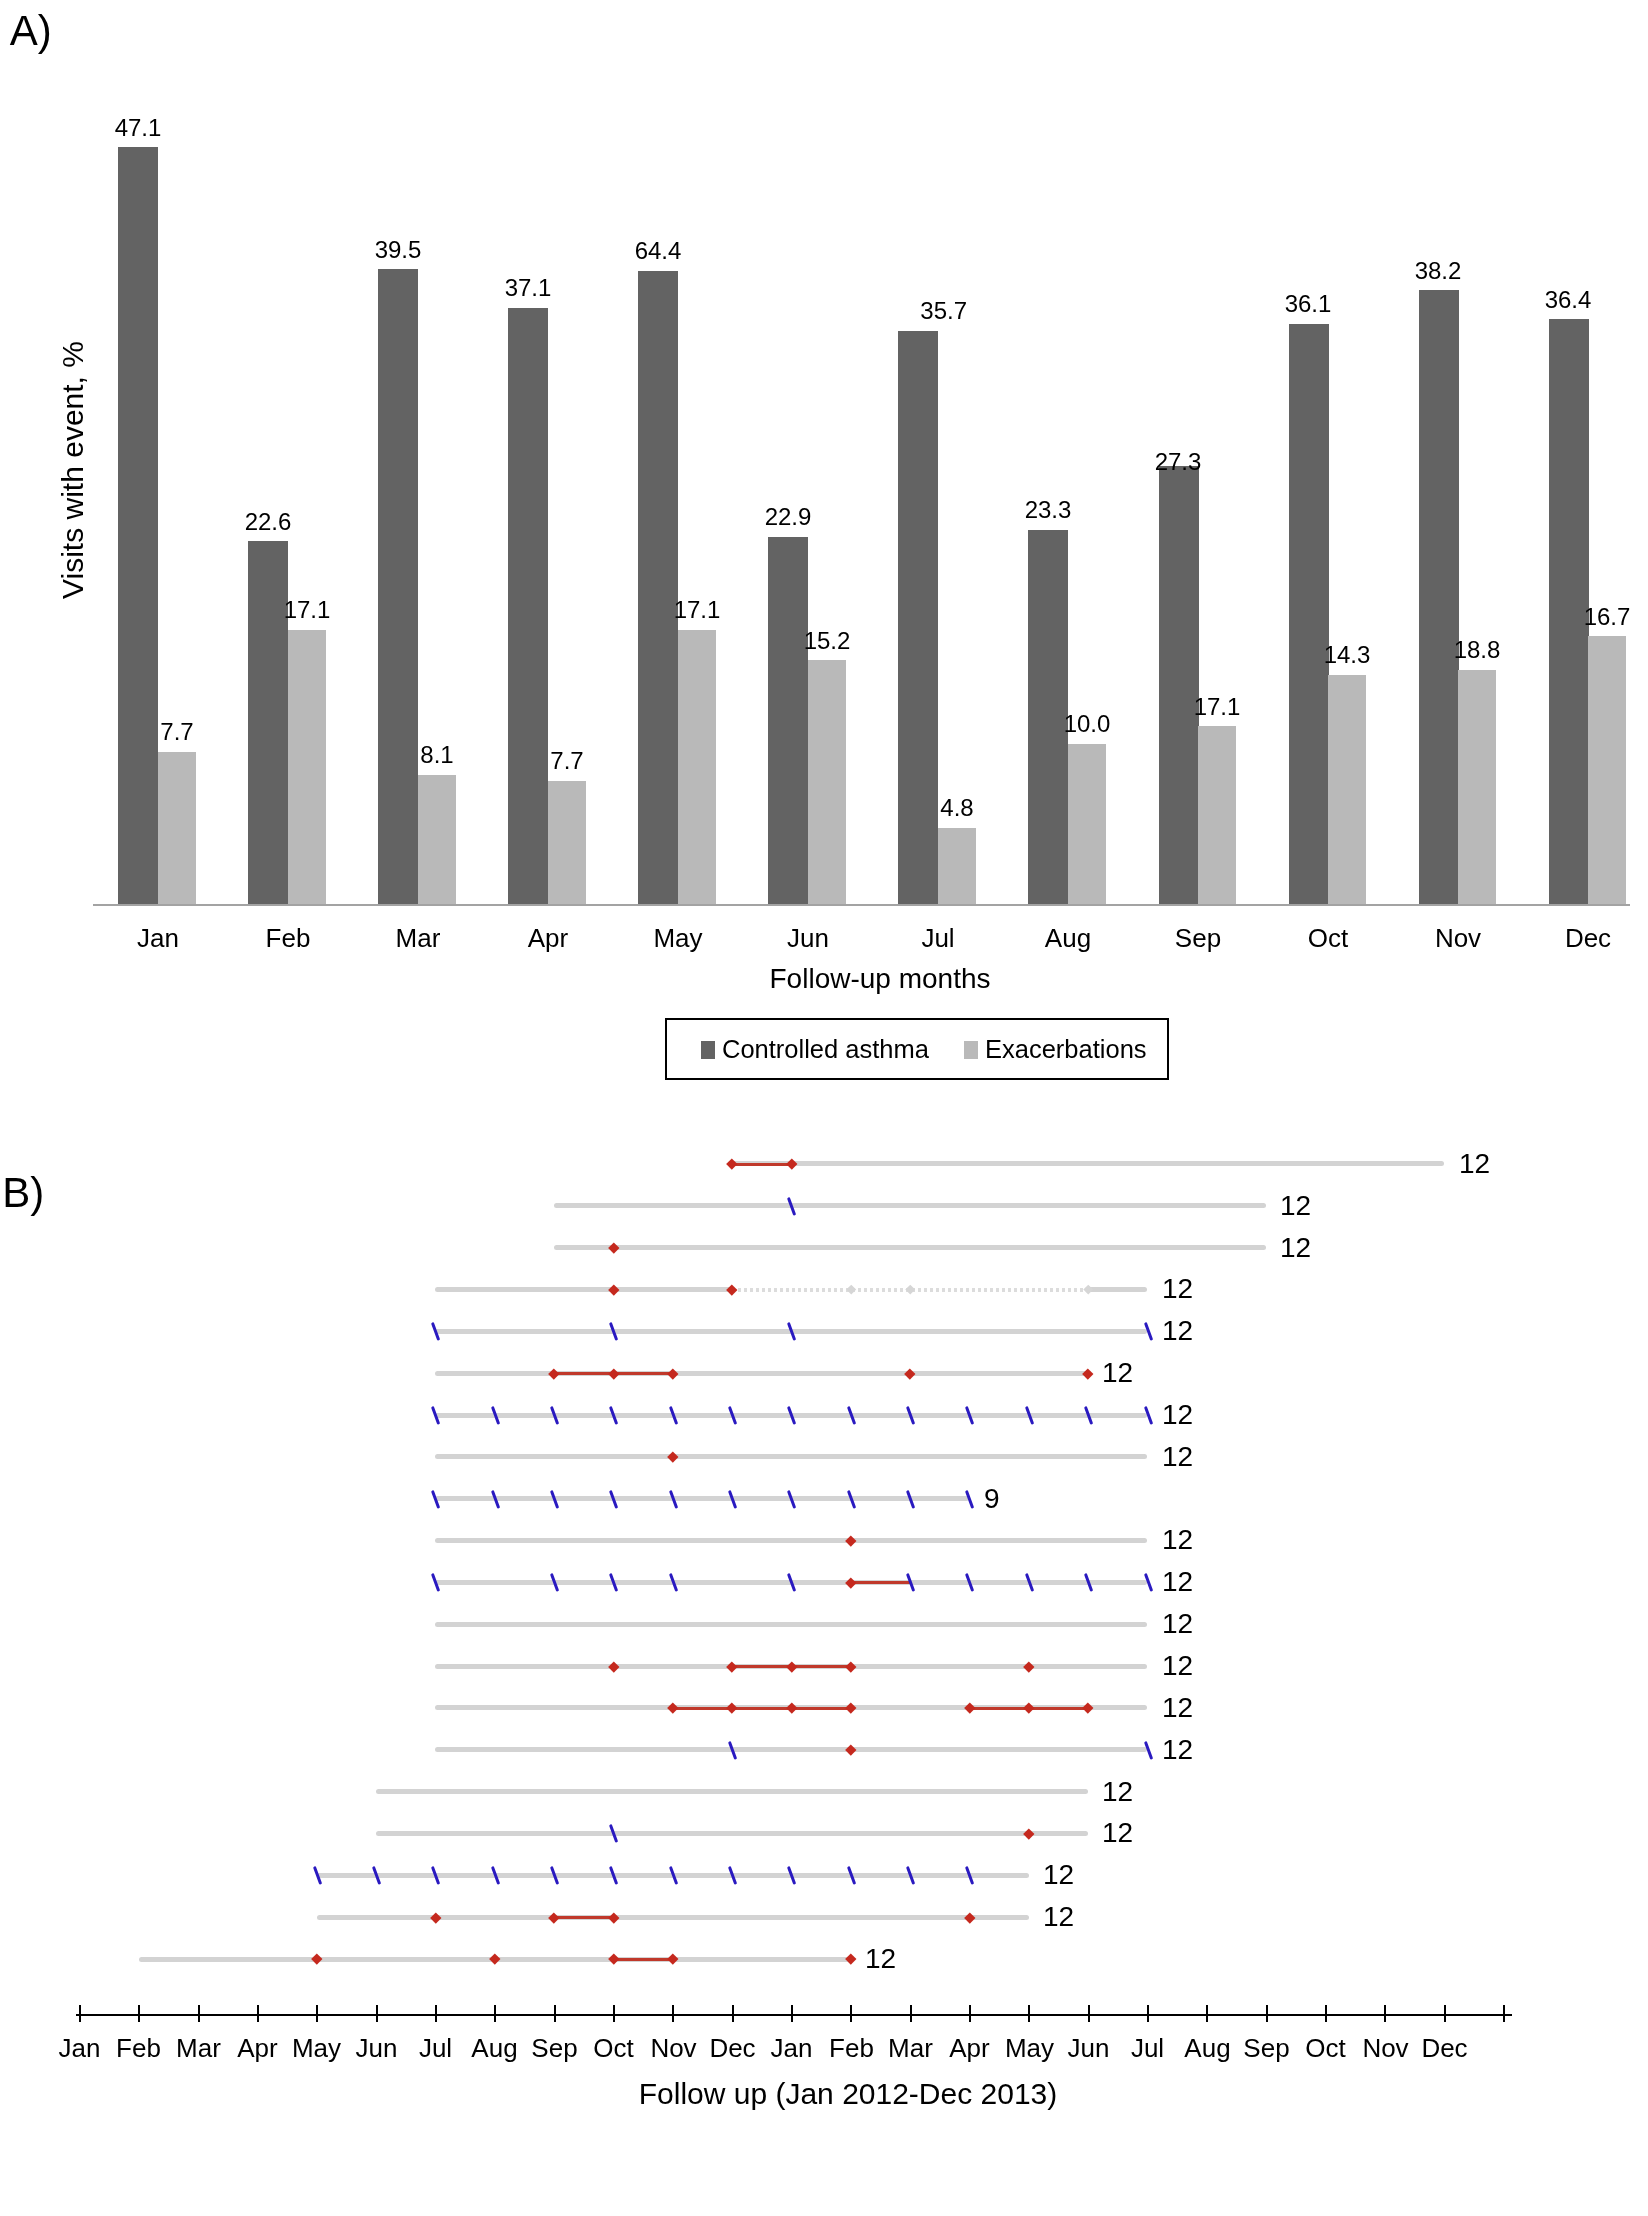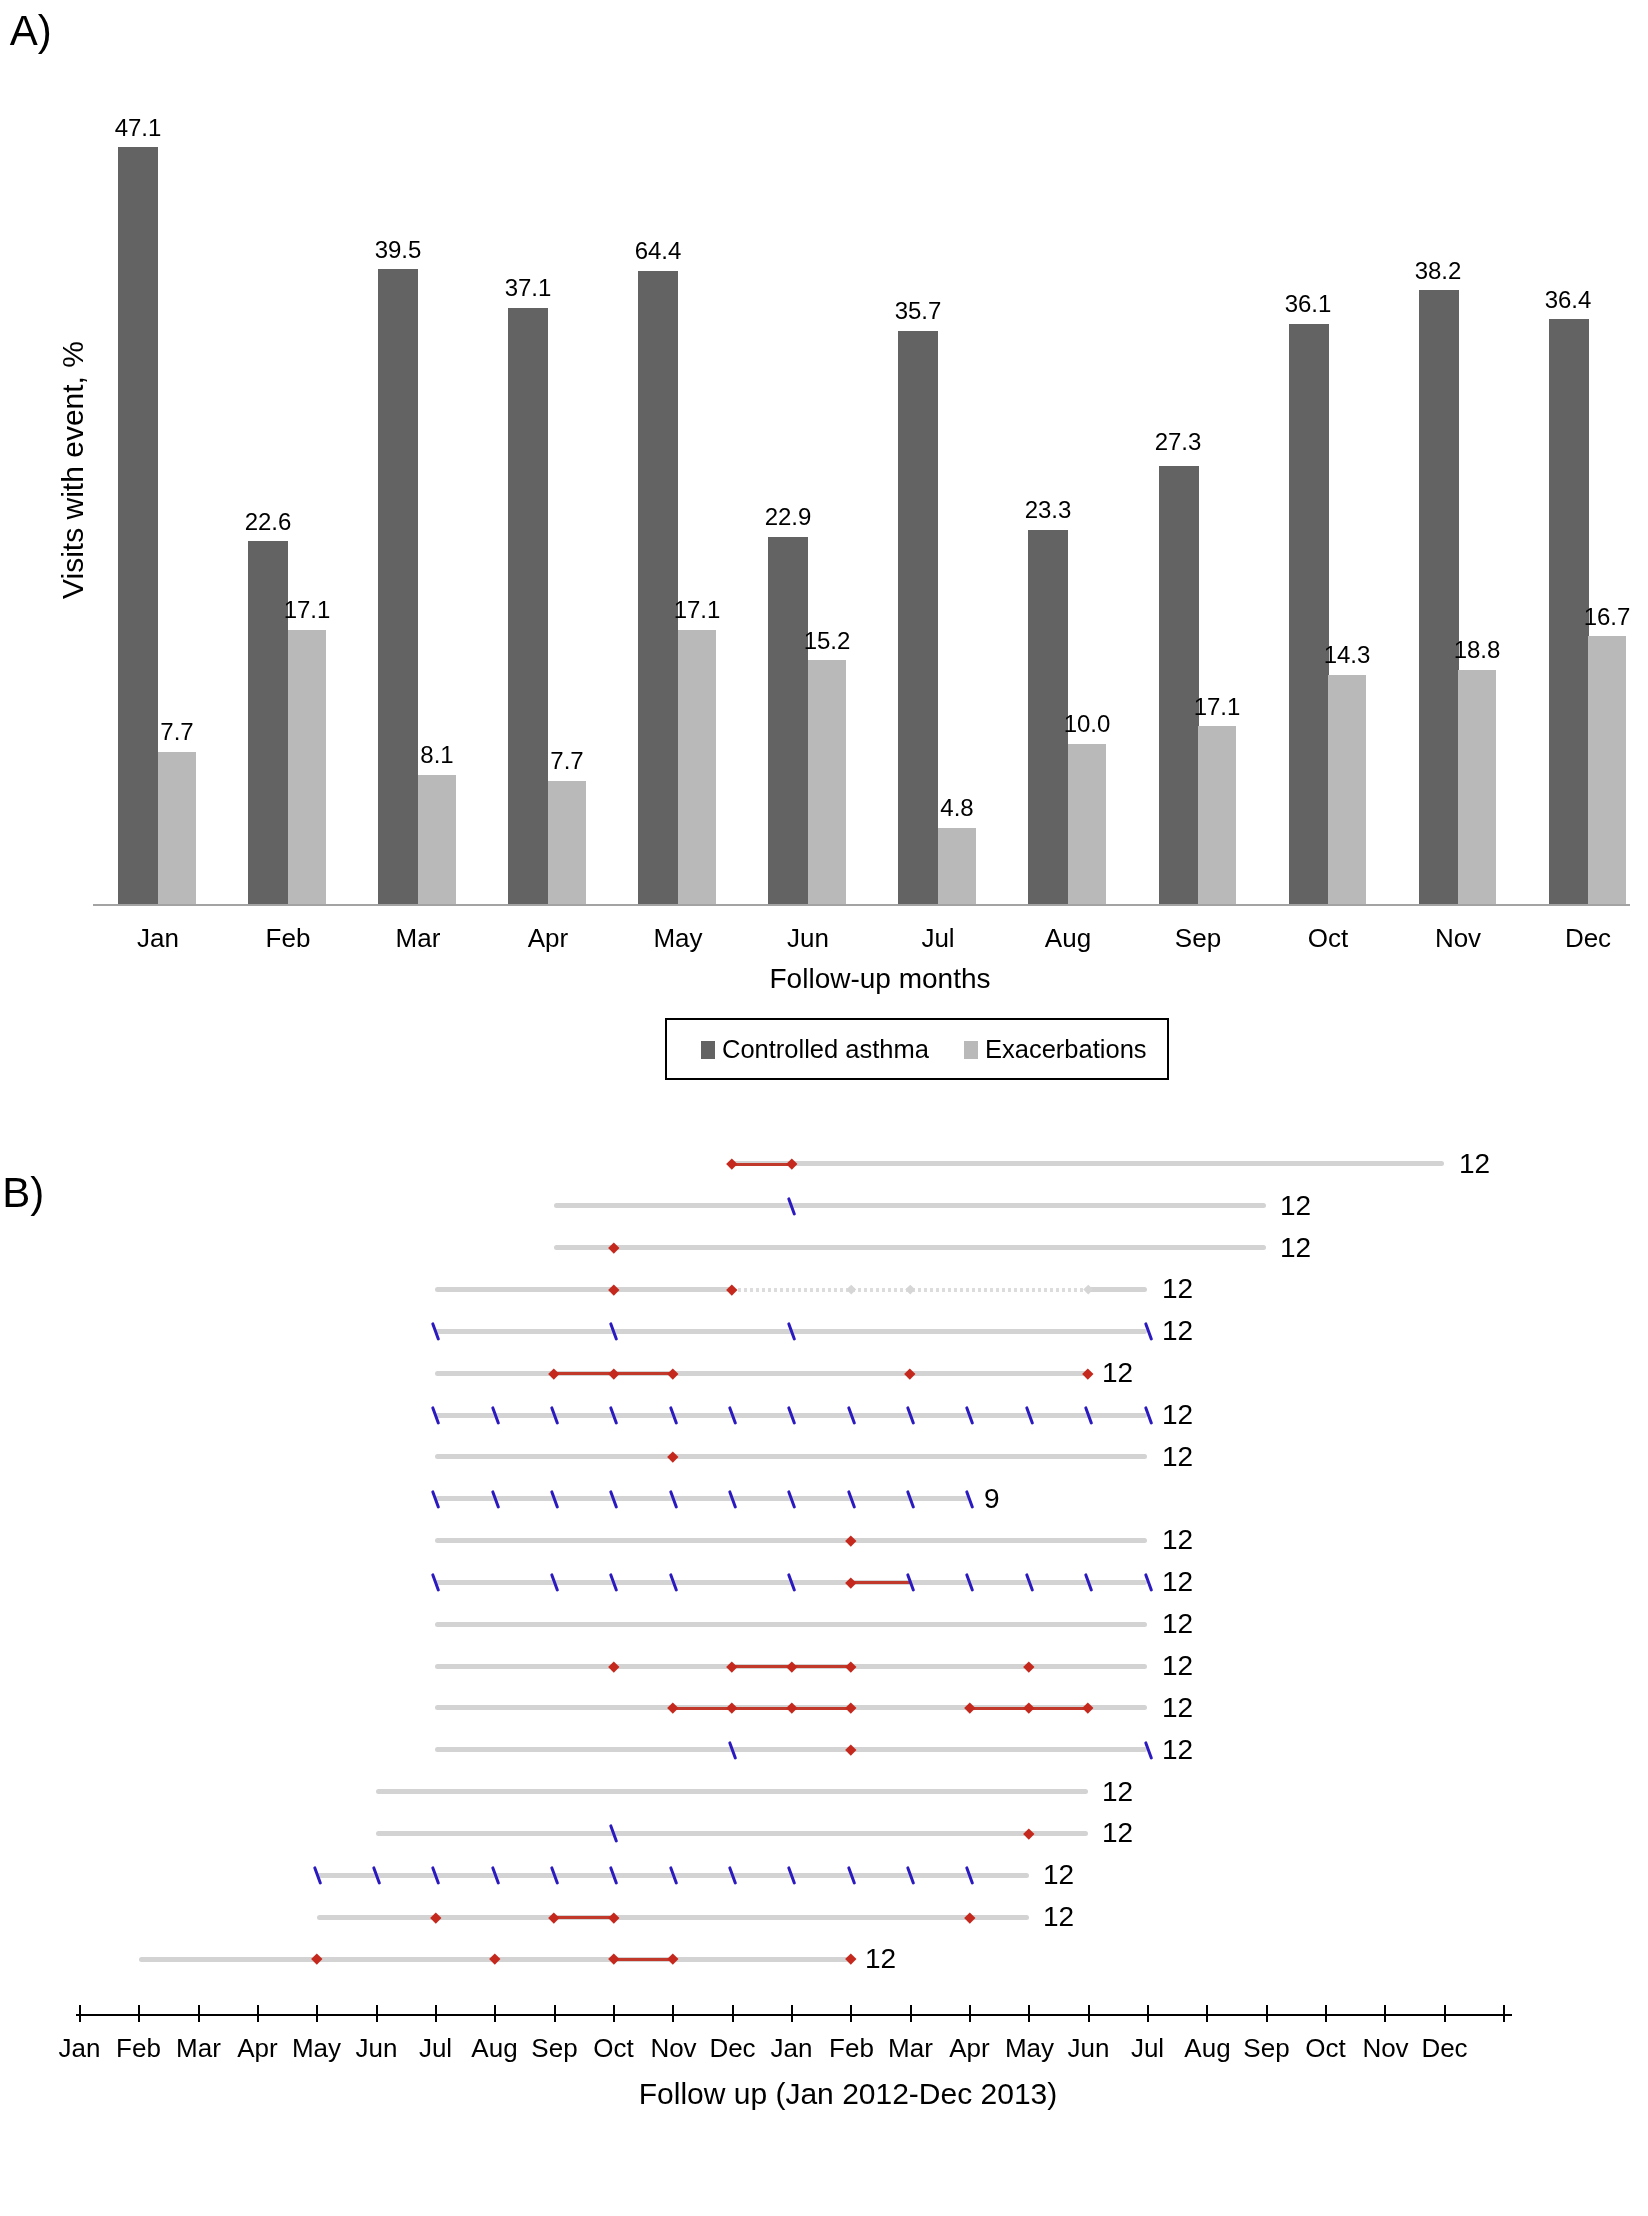--- a/index.html
+++ b/index.html
@@ -72,31 +72,31 @@
       <div class="bar-value" style="left: 609px; top: 237px;">64.4</div>
       <div class="bar-value" style="left: 648px; top: 596px;">17.1</div>
       <div class="amonth" style="left: 629px; top: 923px;">May</div>
       <div class="bar" style="left: 768px; top: 537px; width: 40px; height: 368px; background: rgb(99, 99, 99);"></div>
       <div class="bar" style="left: 808px; top: 660px; width: 38px; height: 245px; background: rgb(185, 185, 185);"></div>
       <div class="bar-value" style="left: 739px; top: 503px;">22.9</div>
       <div class="bar-value" style="left: 778px; top: 627px;">15.2</div>
       <div class="amonth" style="left: 759px; top: 923px;">Jun</div>
       <div class="bar" style="left: 898px; top: 331px; width: 40px; height: 574px; background: rgb(99, 99, 99);"></div>
       <div class="bar" style="left: 938px; top: 828px; width: 38px; height: 77px; background: rgb(185, 185, 185);"></div>
-      <div class="bar-value" style="left: 869px; top: 297px;">35.7</div>
+      <div class="bar-value" style="left: 869px; top: 297px; text-align: right;">35.7</div>
       <div class="bar-value" style="left: 908px; top: 794px;">4.8</div>
       <div class="amonth" style="left: 889px; top: 923px;">Jul</div>
       <div class="bar" style="left: 1028px; top: 530px; width: 40px; height: 375px; background: rgb(99, 99, 99);"></div>
       <div class="bar" style="left: 1068px; top: 744px; width: 38px; height: 161px; background: rgb(185, 185, 185);"></div>
       <div class="bar-value" style="left: 999px; top: 496px;">23.3</div>
       <div class="bar-value" style="left: 1038px; top: 710px;">10.0</div>
       <div class="amonth" style="left: 1019px; top: 923px;">Aug</div>
       <div class="bar" style="left: 1159px; top: 466px; width: 40px; height: 439px; background: rgb(99, 99, 99);"></div>
       <div class="bar" style="left: 1198px; top: 726px; width: 38px; height: 179px; background: rgb(185, 185, 185);"></div>
-      <div class="bar-value" style="left: 1129px; top: 428px;">27.3</div>
+      <div class="bar-value" style="left: 1129px; top: 448px;">27.3</div>
       <div class="bar-value" style="left: 1168px; top: 693px;">17.1</div>
       <div class="amonth" style="left: 1149px; top: 923px;">Sep</div>
       <div class="bar" style="left: 1289px; top: 324px; width: 40px; height: 581px; background: rgb(99, 99, 99);"></div>
       <div class="bar" style="left: 1328px; top: 675px; width: 38px; height: 230px; background: rgb(185, 185, 185);"></div>
       <div class="bar-value" style="left: 1259px; top: 290px;">36.1</div>
       <div class="bar-value" style="left: 1298px; top: 641px;">14.3</div>
       <div class="amonth" style="left: 1279px; top: 923px;">Oct</div>
       <div class="bar" style="left: 1419px; top: 290px; width: 40px; height: 615px; background: rgb(99, 99, 99);"></div>
       <div class="bar" style="left: 1458px; top: 670px; width: 38px; height: 235px; background: rgb(185, 185, 185);"></div>
       <div class="bar-value" style="left: 1389px; top: 257px;">38.2</div>

